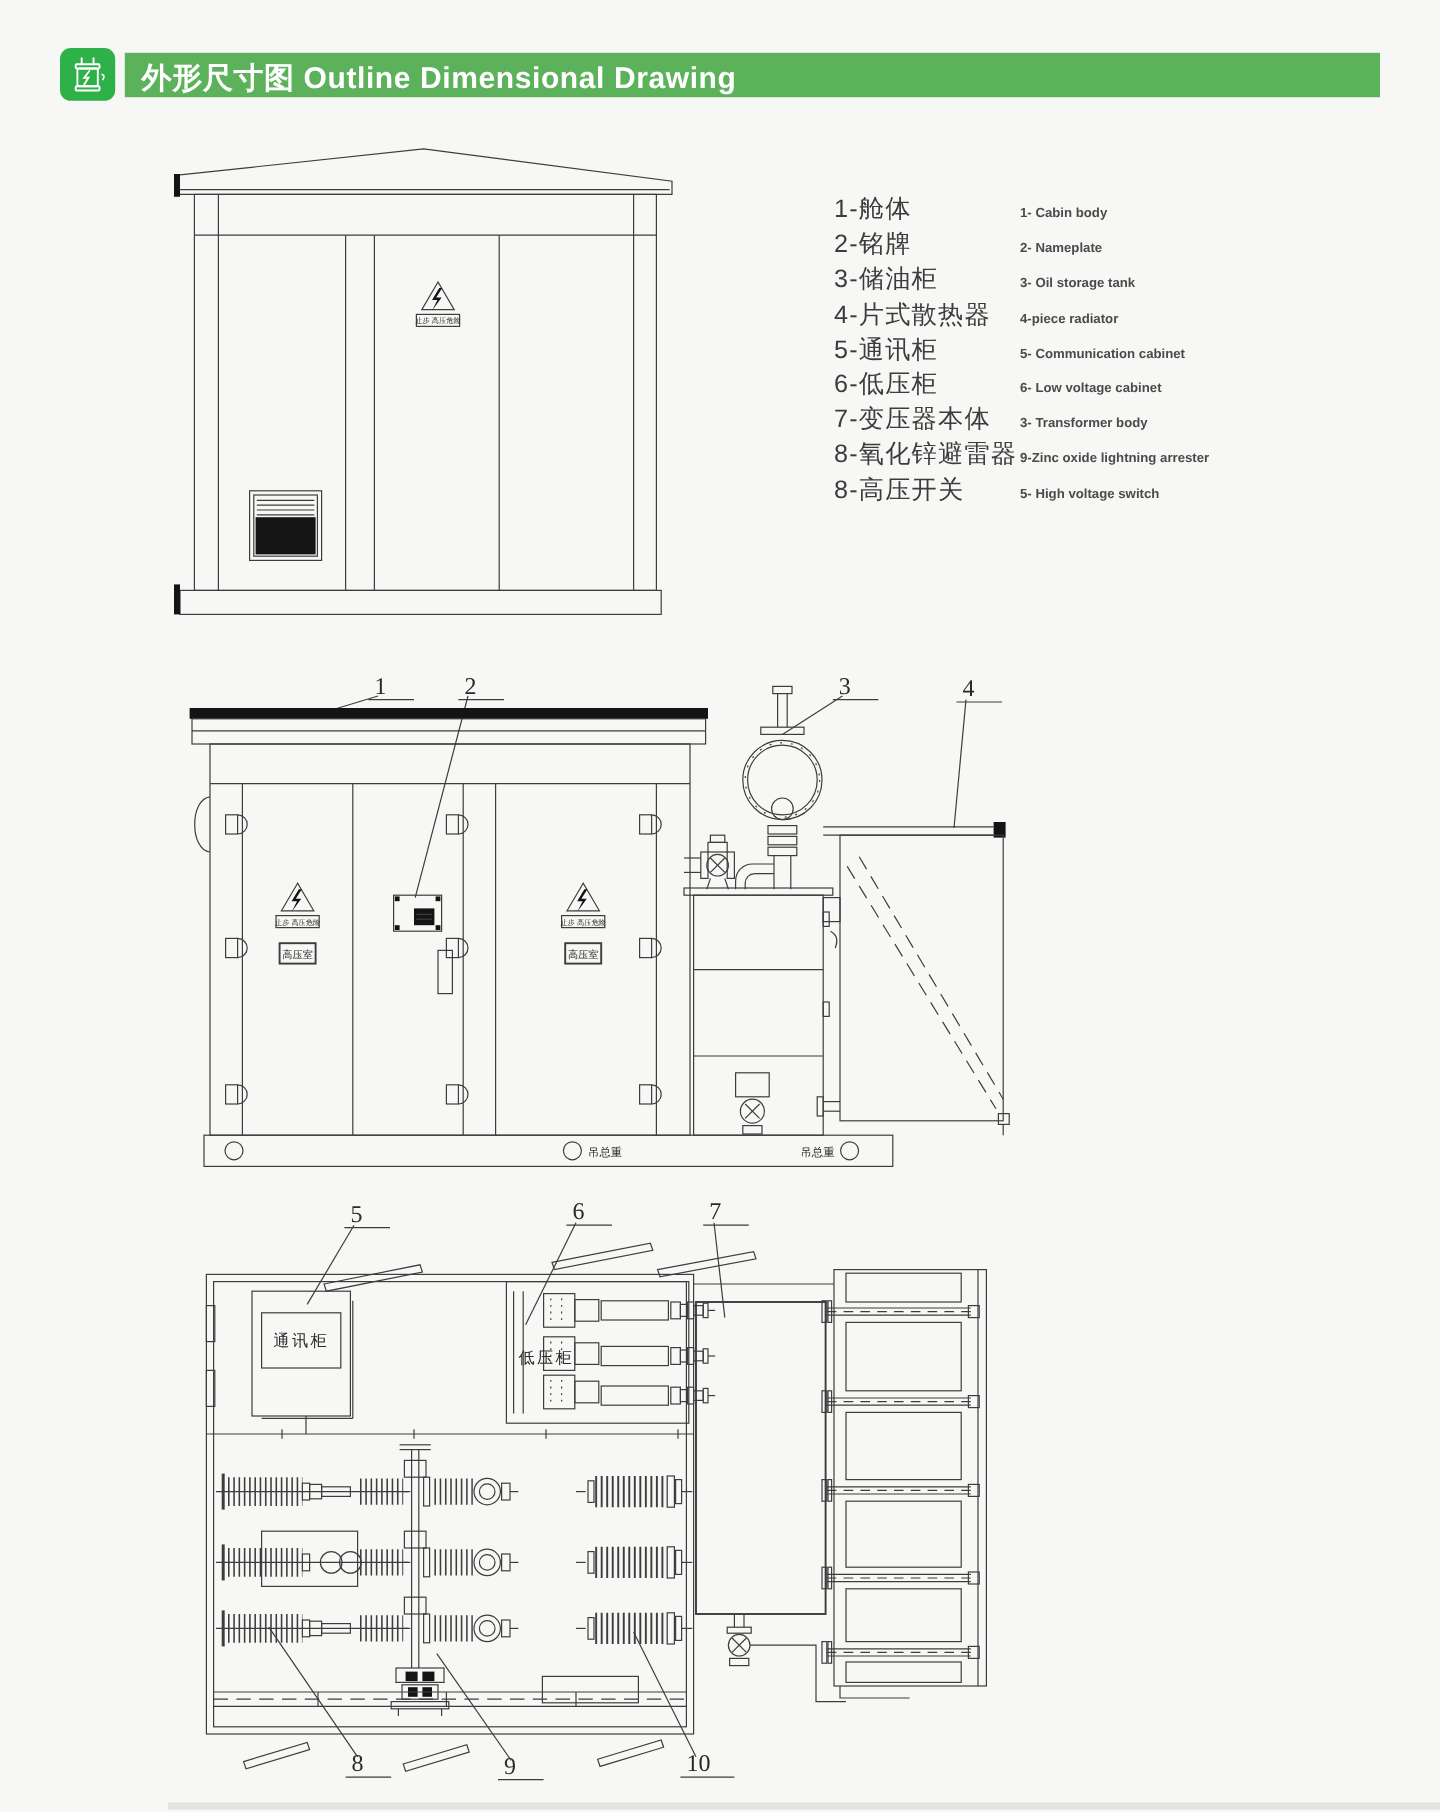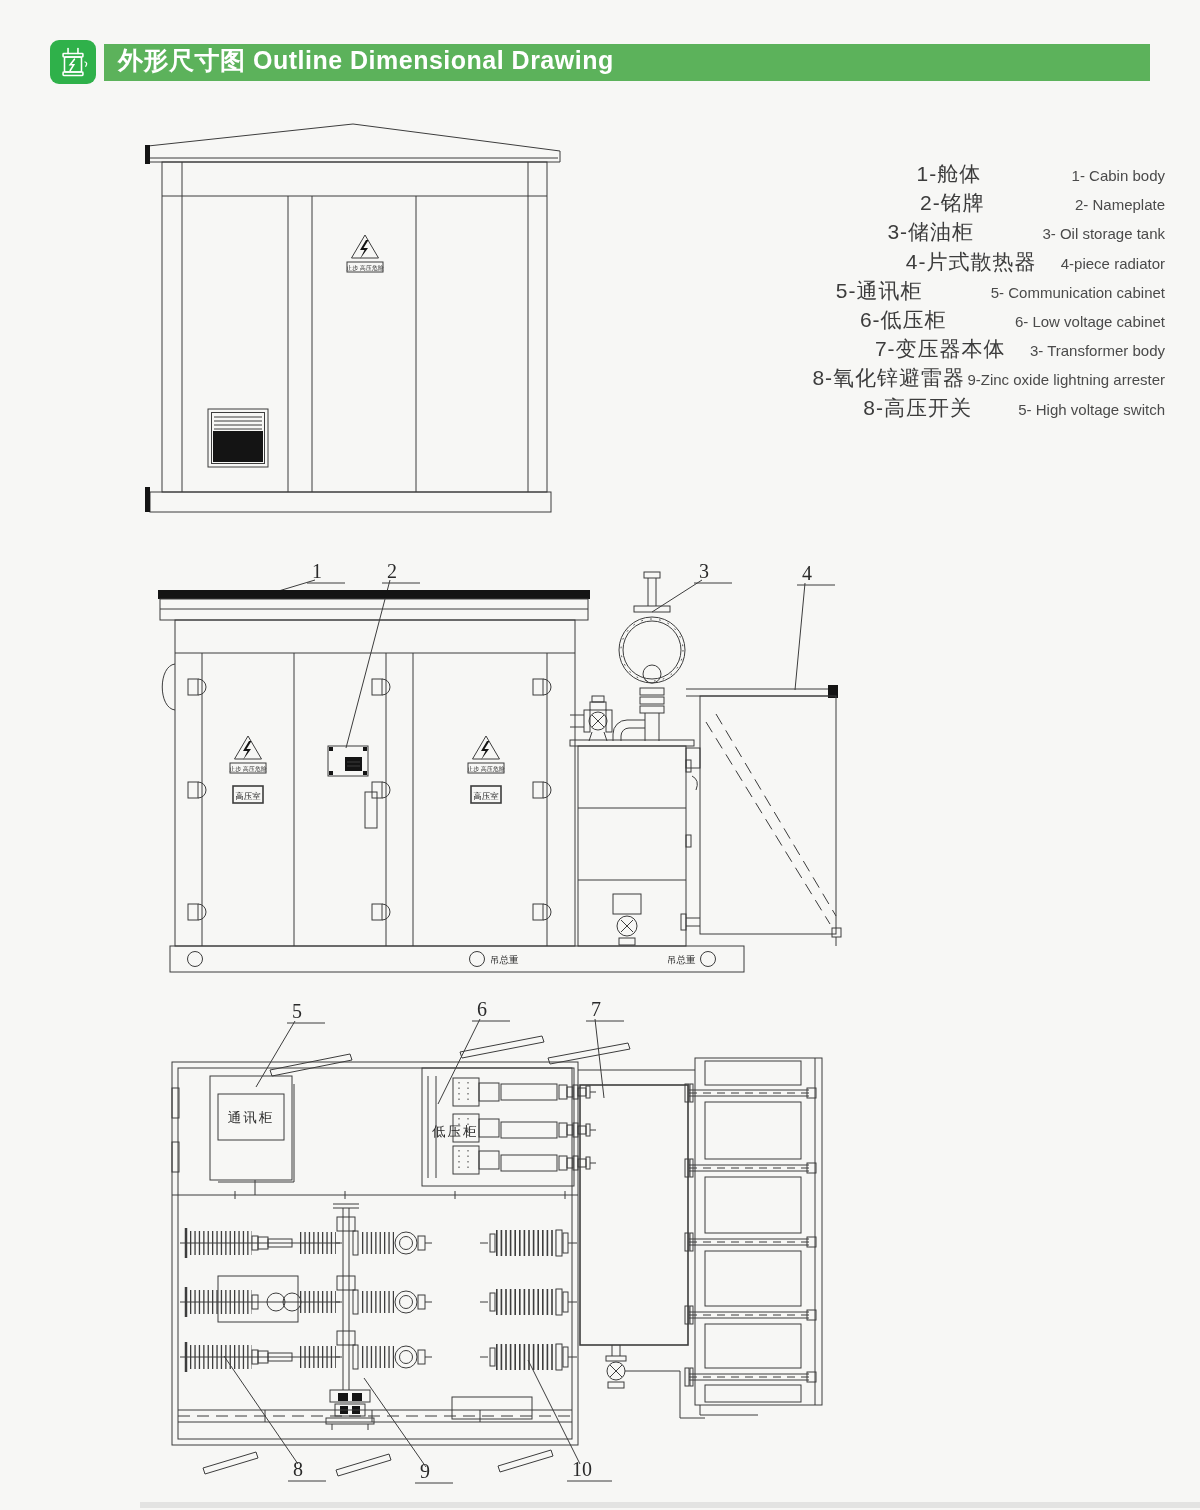--- a/index.html
+++ b/index.html
@@ -2,27 +2,27 @@
 <html><head>
 <meta charset="utf-8">
 <style>
   html,body{margin:0;padding:0;background:#ffffff;}
   .page{position:relative;width:1200px;height:1510px;background:#f7f7f5;overflow:hidden;
         font-family:"Liberation Sans",sans-serif;}
   
   .icon-box{position:absolute;left:50px;top:40px;width:46px;height:44px;border-radius:9px;
             display:flex;align-items:center;justify-content:center;}
   .title-bar{position:absolute;left:104px;top:44px;width:1046px;height:37px;
-             display:flex;align-items:flex-start;padding-left:14px;box-sizing:border-box;}
+             display:flex;align-items:flex-end;padding-left:14px;box-sizing:border-box;}
   .title-bar span{color:#ffffff;font-size:25px;font-weight:bold;letter-spacing:.5px;}
   
   .legend{position:absolute;left:695px;top:160px;width:470px;}
-  .legend-row{display:flex;align-items:baseline;height:29.2px;justify-content:flex-end;}
+  .legend-row{display:flex;align-items:baseline;height:29.2px;}
   .legend-zh{font-size:21px;color:#3c3c3c;width:155px;letter-spacing:1px;}
-  .legend-en{font-size:15px;color:#4a4a4a;}
+  .legend-en{font-size:11px;color:#4a4a4a;font-weight:bold;}
   
   svg.draw{position:absolute;overflow:visible;}
   svg.draw *{stroke:#3d3d3d;stroke-width:1;fill:none;}
   svg.draw .f{fill:#141414;stroke:none;}
   svg.draw .w2{stroke-width:1.6;}
   svg.draw .w3{stroke-width:2.5;}
   svg.draw .comb24{stroke-width:24;stroke-dasharray:1.3 3.1;}
   svg.draw .comb22{stroke-width:22;stroke-dasharray:1.3 3.1;}
   svg.draw .comb26{stroke-width:26;stroke-dasharray:1.6 3;}
   svg.draw .dash{stroke-dasharray:12 7;}

